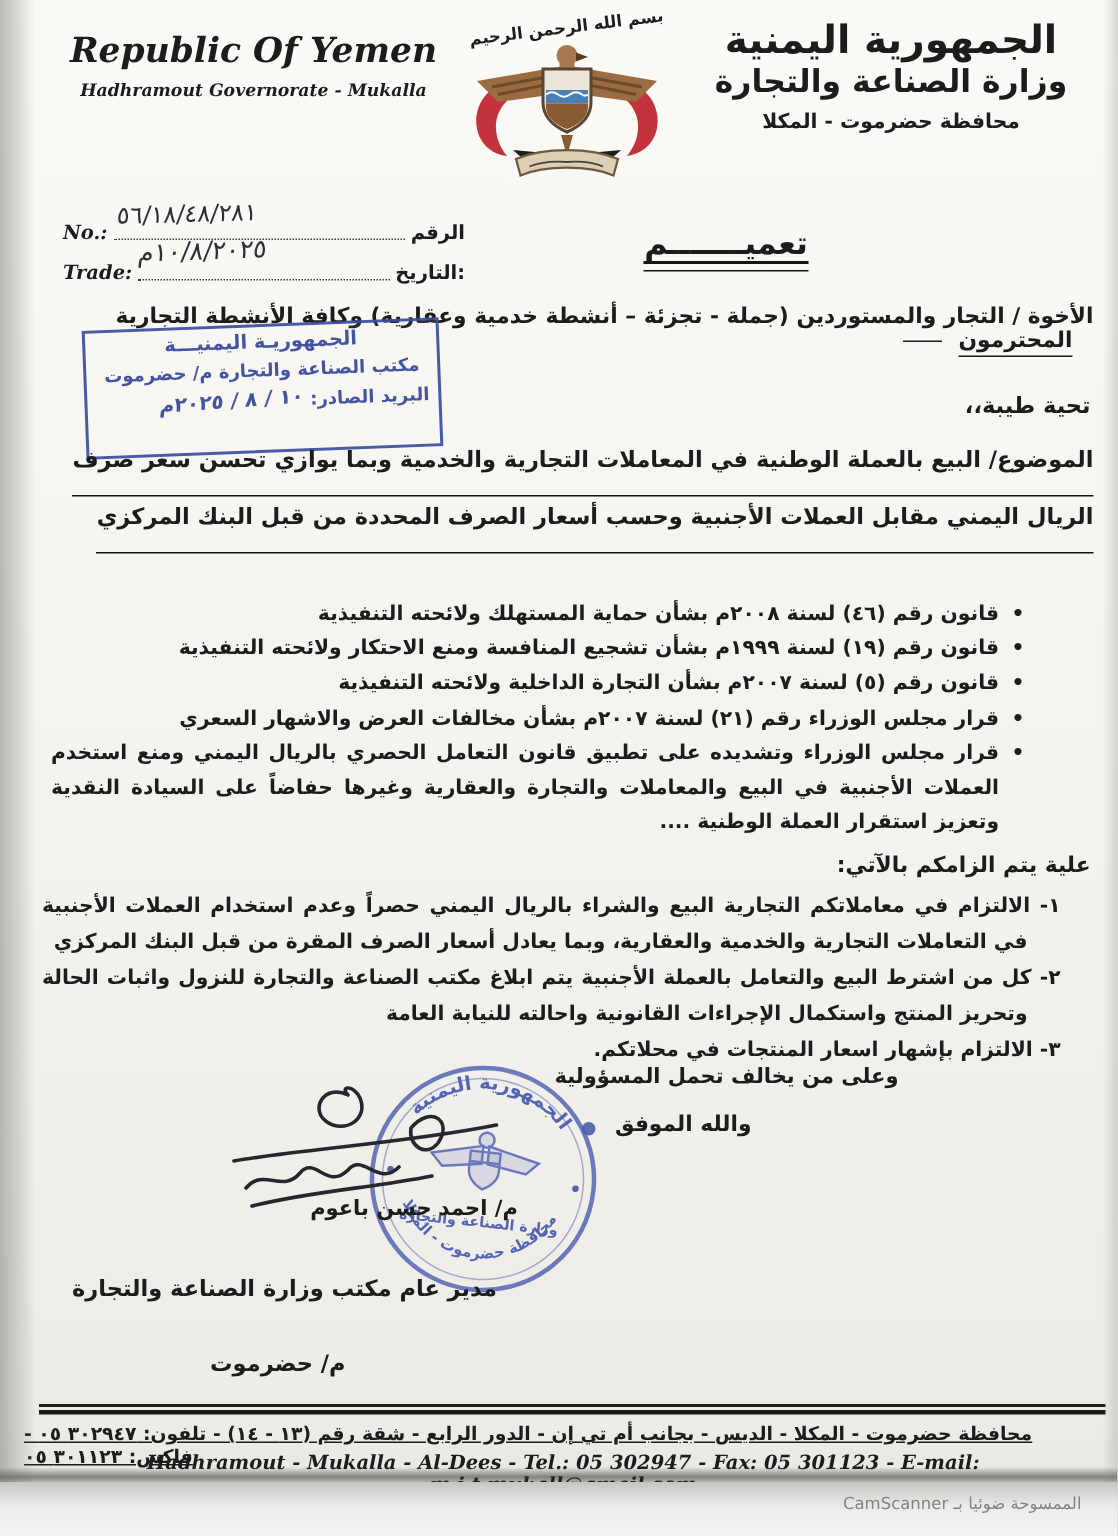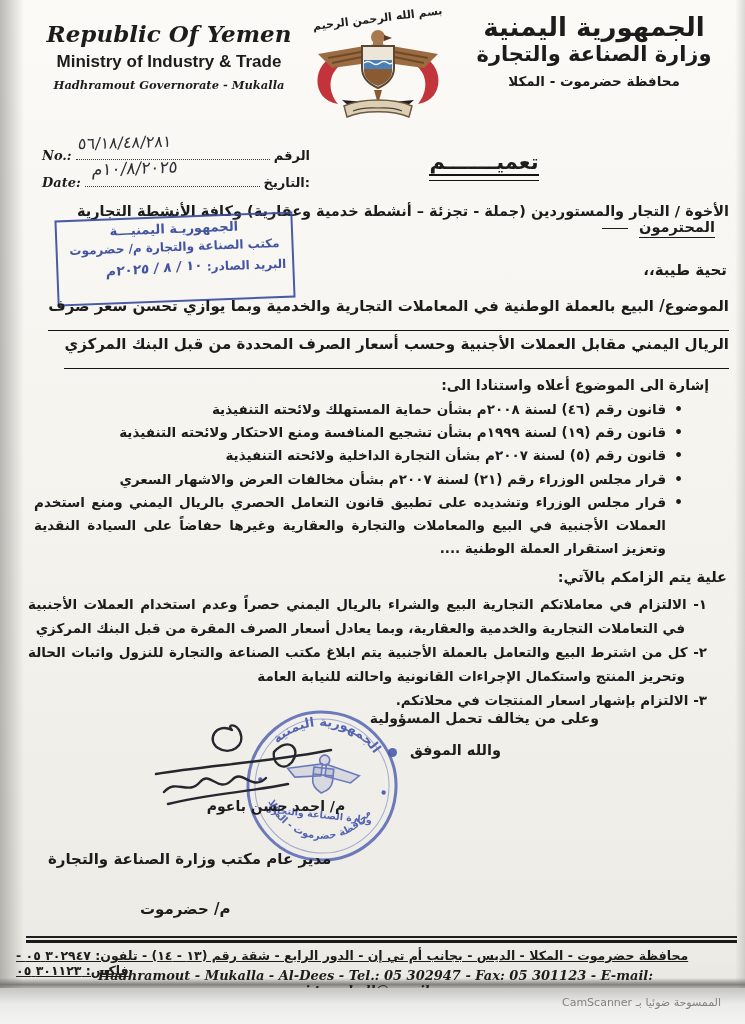--- a/index.html
+++ b/index.html
@@ -72,21 +72,20 @@
   .foot-en{left:16px;right:10px;top:968px;text-align:center;font-family:"DejaVu Serif",serif;font-style:italic;font-weight:700;font-size:13px;}
   .cam{right:24px;top:996px;font-size:11px;color:#85817c;z-index:7;}
 </style>
 </head>
 <body>
 
 <div class="scan">
 
   <div class="abs hdr-en">
     <div class="l1">Republic Of Yemen</div>
-    <div class="l2">Ministry of Industry &amp; Trade</div>
     <div class="l3">Hadhramout Governorate - Mukalla</div>
   </div>
 
   <div class="abs emblem">
     <svg width="160" height="120" viewBox="0 0 160 120">
       <text x="80" y="18" text-anchor="middle" font-size="11" font-weight="bold" fill="#1d1d1d" transform="rotate(-7 80 18)" direction="rtl">بسم الله الرحمن الرحيم</text>
 
       <path d="M38 52 C14 58 12 96 40 100 C30 88 29 70 44 60 Z" fill="#c2333c"></path>
       <path d="M122 52 C146 58 148 96 120 100 C130 88 131 70 116 60 Z" fill="#c2333c"></path>
       <path d="M44 96 C52 104 62 108 70 108 L66 98 Z" fill="#202020"></path>
@@ -119,21 +118,21 @@
     <div class="l3">محافظة حضرموت - المكلا</div>
   </div>
 
   <div class="abs refblock">
     <div class="refrow">
       <span class="en">No.:</span>
       <span class="dots"></span>
       <span class="ar">الرقم</span>
     </div>
     <div class="refrow">
-      <span class="en">Date:</span>
+      <span class="en">Trade:</span>
       <span class="dots"></span>
       <span class="ar">التاريخ:</span>
     </div>
   </div>
   <div class="abs hw hw-no">٥٦/١٨/٤٨/٢٨١</div>
   <div class="abs hw hw-date">١٠/٨/٢٠٢٥م</div>
 
   <div class="abs doctype">
     <span class="outer"><span class="inner">تعميـــــــم</span></span>
   </div>
@@ -155,21 +154,20 @@
 
   <div class="abs greet rtl">تحية طيبة،،</div>
 
   <div class="abs subj subj1 rtl">
     <span class="u">الموضوع/ البيع بالعملة الوطنية في المعاملات التجارية والخدمية وبما يوازي تحسن سعر صرف</span>
   </div>
   <div class="abs subj subj2 rtl">
     <span class="u">الريال اليمني مقابل العملات الأجنبية وحسب أسعار الصرف المحددة من قبل البنك المركزي</span>
   </div>
 
-  <div class="abs intro rtl">إشارة الى الموضوع أعلاه واستنادا الى:</div>
 
   <div class="abs reflist">
     <ul class="rtl">
       <li>قانون رقم (٤٦) لسنة ٢٠٠٨م بشأن حماية المستهلك ولائحته التنفيذية</li>
       <li>قانون رقم (١٩) لسنة ١٩٩٩م بشأن تشجيع المنافسة ومنع الاحتكار ولائحته التنفيذية</li>
       <li>قانون رقم (٥) لسنة ٢٠٠٧م بشأن التجارة الداخلية ولائحته التنفيذية</li>
       <li>قرار مجلس الوزراء رقم (٢١) لسنة ٢٠٠٧م بشأن مخالفات العرض والاشهار السعري</li>
       <li class="just">قرار مجلس الوزراء وتشديده على تطبيق قانون التعامل الحصري بالريال اليمني ومنع استخدم العملات الأجنبية في البيع والمعاملات والتجارة والعقارية وغيرها حفاضاً على السيادة النقدية وتعزيز استقرار العملة الوطنية ....</li>
     </ul>
   </div>

